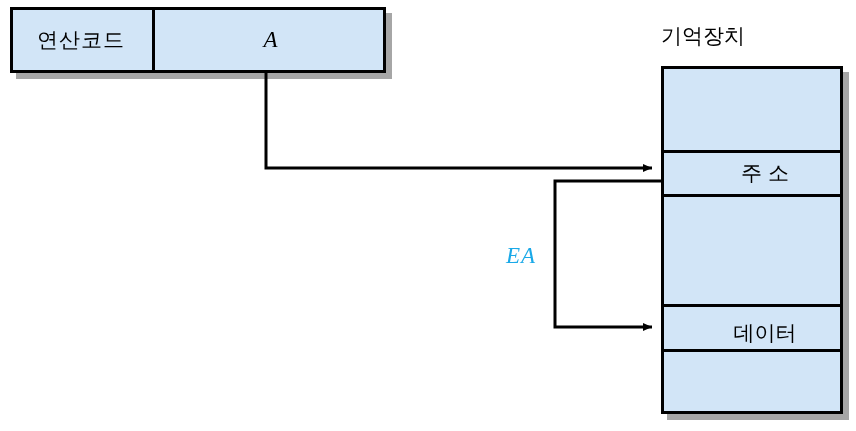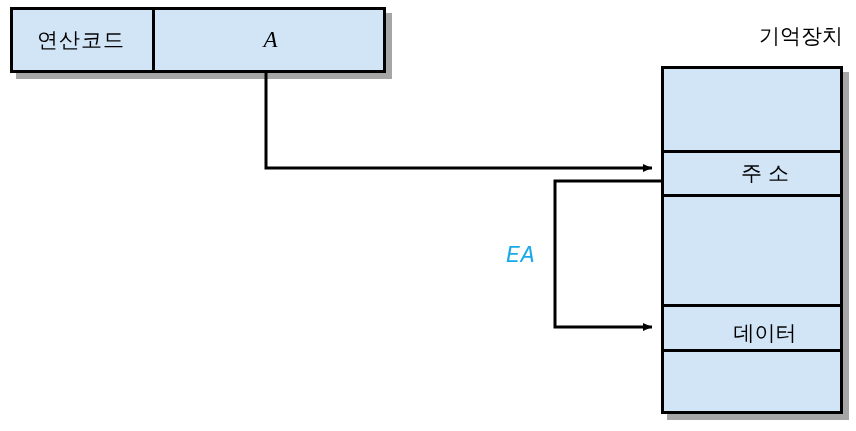--- a/index.html
+++ b/index.html
@@ -55,21 +55,21 @@
     left: 155px; top: 7px; width: 231px; height: 66px;
     font-size: 23px;
     font-style: italic;
     font-family: "Liberation Serif", "DejaVu Serif", serif;
   }
   
   #memory-label {
     position: absolute;
     left: 661px; top: 22px;
     width: 182px;
-    text-align: right;
+    text-align: left;
     font-size: 21px;
     color: #000000;
   }
   #memory-shadow { left: 667px; top: 72px; width: 182px; height: 348px; }
   #memory-box    { left: 661px; top: 66px; width: 182px; height: 348px; }
   .mem-divider {
     position: absolute;
     left: 661px;
     width: 182px;
     height: 3px;
@@ -96,21 +96,21 @@
     left: 0; top: 0;
     width: 856px; height: 431px;
     pointer-events: none;
   }
   
   #ea-label {
     position: absolute;
     left: 506px; top: 243px;
     font-size: 23px;
     font-style: italic;
-    font-family: Liberation Mono, monospace;
+    font-family: Liberation Serif, serif;
     color: #1aa9e8;
     letter-spacing: 1px;
   }
 </style>
 </head>
 <body>
 
 <div id="canvas">
 
   <div class="shadow" id="instr-shadow"></div>

